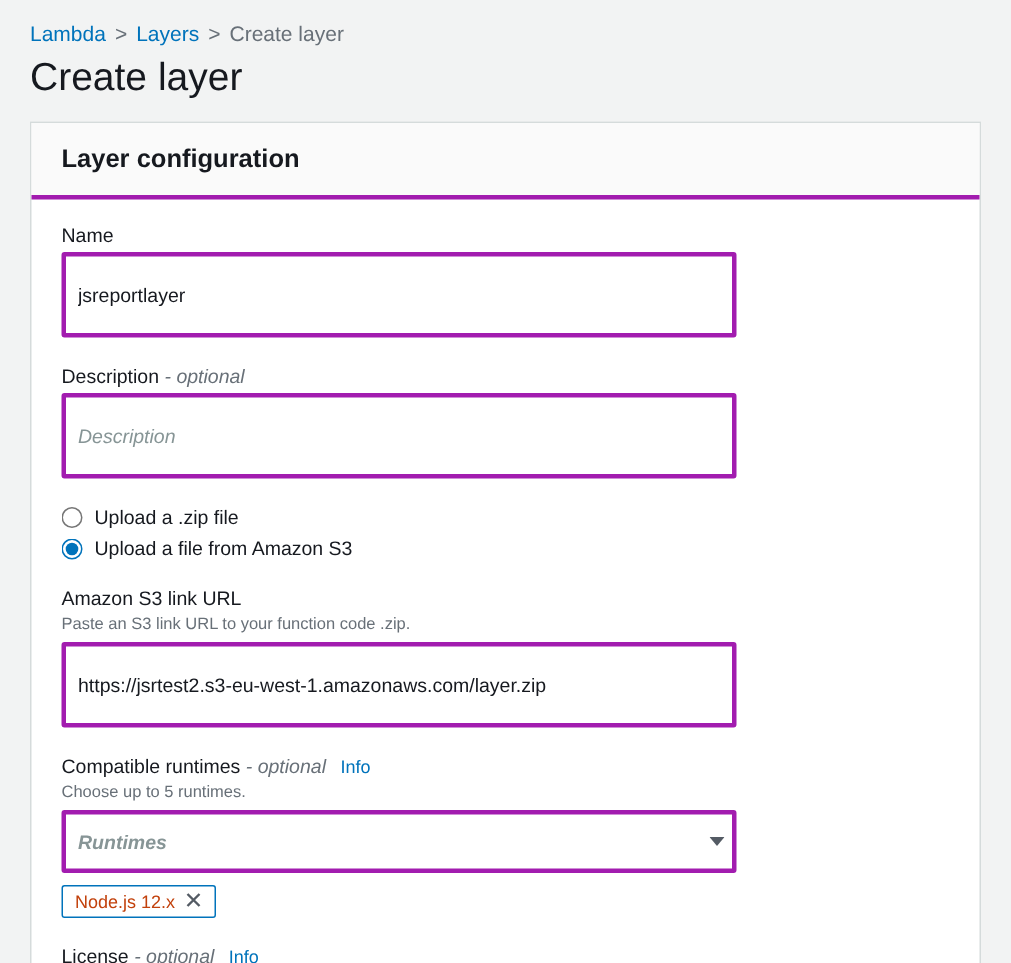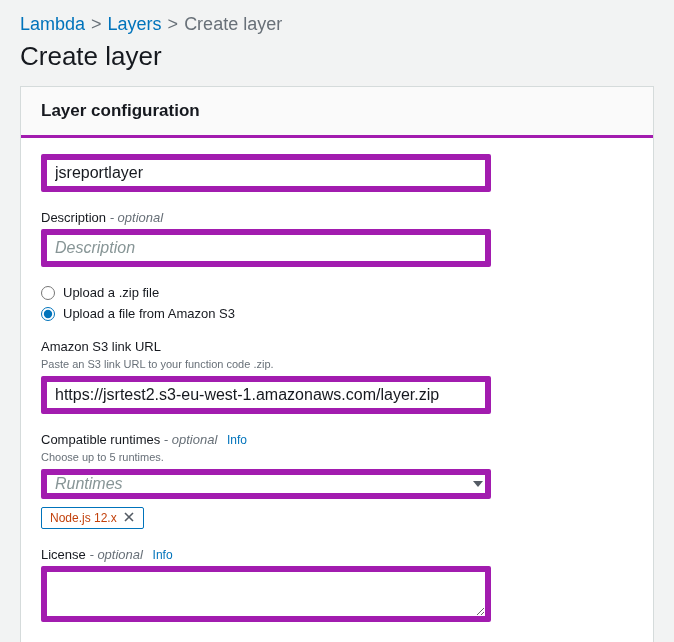--- a/index.html
+++ b/index.html
@@ -1,38 +1,38 @@
 <!DOCTYPE html>
 <html><head>
 <meta charset="utf-8">
 <style>
 * { box-sizing: border-box; margin: 0; padding: 0; }
 body { font-family: "Amazon Ember", "Helvetica Neue", Arial, sans-serif; background: #f2f3f3; color: #16191f; font-size: 14px; width: 674px; }
 .page { padding: 14px 20px; }
-.breadcrumb { font-size: 18px; display: flex; align-items: center; gap: 6px; margin-bottom: 6px; }
+.breadcrumb { font-size: 14px; display: flex; align-items: center; gap: 6px; margin-bottom: 6px; }
 .breadcrumb a { color: #0073bb; text-decoration: none; }
 .breadcrumb .sep { color: #687078; }
 .breadcrumb .current { color: #687078; }
 h1 { font-size: 26px; font-weight: 400; margin: 6px 0 14px 0; }
 .panel { background: #fff; border: 1px solid #d5dbdb; }
 .panel-header { padding: 14px 20px; border-bottom: 3px solid #a21caf; background: #fafafa; }
 .panel-header h2 { font-size: 17px; font-weight: 700; }
 .panel-body { padding: 16px 20px 20px 20px; }
 .field { margin-bottom: 18px; }
 .field-label { font-size: 13px; font-weight: 400; color: #16191f; margin-bottom: 4px; }
 .field-hint { font-size: 11px; color: #687078; margin-bottom: 6px; }
 .optional { color: #687078; font-style: italic; }
 .info-link { color: #0073bb; font-size: 12px; margin-left: 6px; text-decoration: none; }
-input[type=text], textarea, .select { width: 450px; max-width: 100%; border: 6px solid #a21caf; border-radius: 2px; padding: 4px 8px; font-size: 16px; font-family: inherit; color: #16191f; background: #fff; }
+input[type=text], textarea, .select { width: 450px; max-width: 100%; border: 3px solid #a21caf; border-radius: 2px; padding: 18px 8px; font-size: 13px; font-family: inherit; color: #16191f; background: #fff; }
 input::placeholder, textarea::placeholder { color: #879596; font-style: italic; }
 .radios { margin-bottom: 18px; }
 .radio-row { display: flex; align-items: center; gap: 8px; margin-bottom: 6px; font-size: 13px; }
 .radio-row input { width: 14px; height: 14px; accent-color: #0073bb; }
 .select-wrap { position: relative; width: 450px; }
-.select { color: #879596; font-style: italic; padding-right: 28px; height: 30px; display: flex; align-items: center; }
+.select { color: #879596; font-style: italic; padding-right: 28px; height: 30px; display: flex; align-items: center; font-weight: bold; }
 .select .caret { position: absolute; right: 8px; top: 50%; transform: translateY(-50%); }
 .tag { display: inline-flex; align-items: center; gap: 6px; border: 1px solid #0073bb; background: #fff; color: #c2410c; padding: 3px 6px 3px 8px; font-size: 12px; border-radius: 2px; margin-top: 8px; }
 .tag .dismiss { width: 14px; height: 14px; cursor: pointer; }
 textarea { height: 56px; resize: both; }
 .actions { display: flex; justify-content: flex-end; gap: 10px; padding: 16px 20px 10px 20px; }
 svg { display: block; }
 </style>
 </head>
 <body>
 
@@ -48,20 +48,21 @@
 
   <h1>Create layer</h1>
 
   <div class="panel">
     <div class="panel-header">
       <h2>Layer configuration</h2>
     </div>
     <div class="panel-body">
 
       <div class="field">
+        <div class="field-label">Name</div>
         <input type="text" value="jsreportlayer" style="">
       </div>
 
       <div class="field">
         <div class="field-label">
           <span>Description</span>
           <span class="optional">- optional</span>
         </div>
         <input type="text" placeholder="Description" style="">
       </div>

